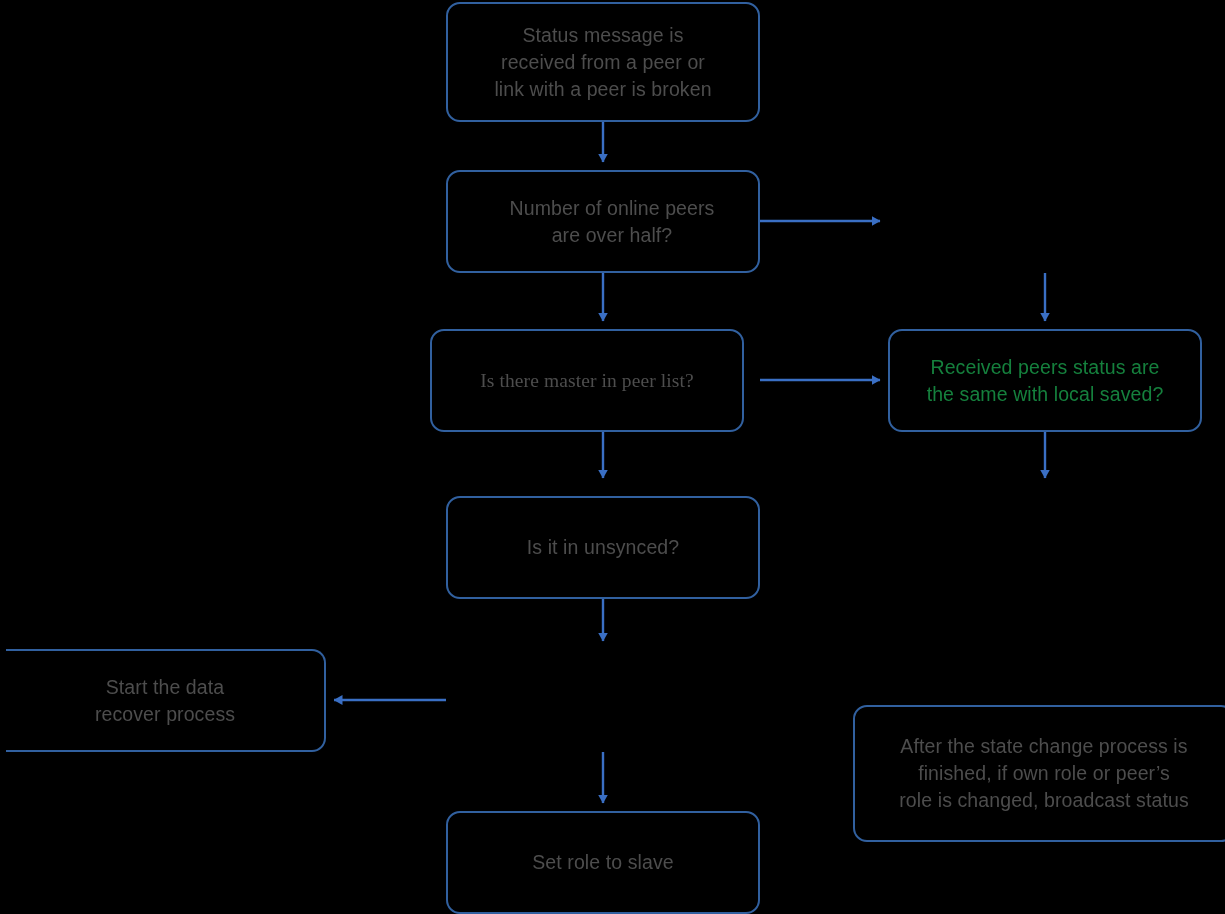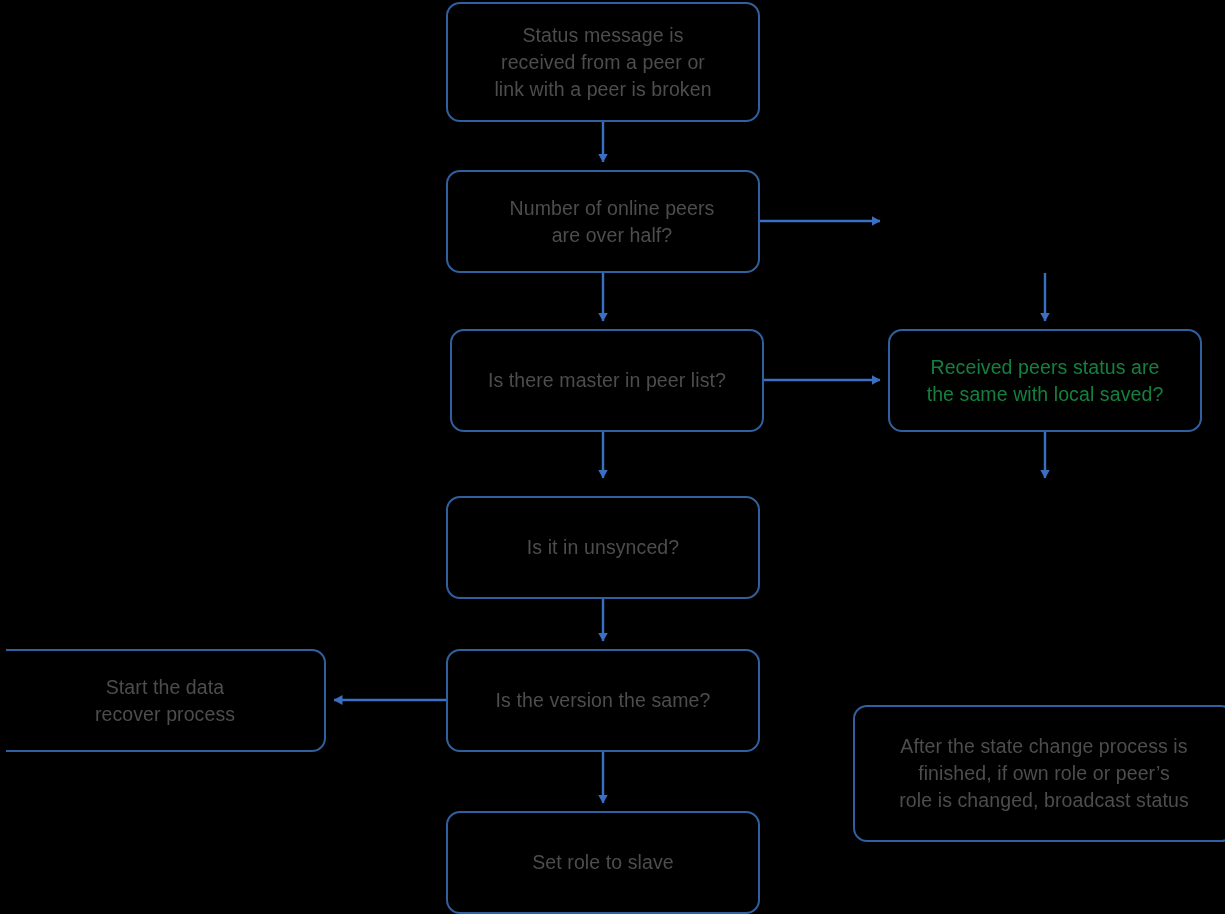--- a/index.html
+++ b/index.html
@@ -88,37 +88,34 @@
     </svg>
 <div class="node" style="left: 436px; top: 2px; width: 314px; height: 120px; border-color: rgb(49, 96, 159); color: rgb(77, 77, 77);">
       <span class="label">Status message is
 received from a peer or
 link with a peer is broken</span>
     </div>
     <div class="node" style="left: 436px; top: 170px; width: 314px; height: 103px; border-color: rgb(49, 96, 159); color: rgb(77, 77, 77); padding-left: 28px;">
       <span class="label">Number of online peers
 are over half?</span>
     </div>
-    <div class="node" style="left: 440px; top: 329px; width: 314px; height: 103px; border-color: rgb(49, 96, 159); color: rgb(77, 77, 77);">
+    <div class="node" style="left: 420px; top: 329px; width: 314px; height: 103px; border-color: rgb(49, 96, 159); color: rgb(77, 77, 77); font-family: Liberation Serif, serif;">
       <span class="label">Is there master in peer list?</span>
     </div>
     <div class="node" style="left: 878px; top: 329px; width: 314px; height: 103px; border-color: rgb(49, 96, 159); color: #15803d;">
       <span class="label">Received peers status are
 the same with local saved?</span>
     </div>
     <div class="node" style="left: 436px; top: 496px; width: 314px; height: 103px; border-color: rgb(49, 96, 159); color: rgb(77, 77, 77);">
       <span class="label">Is it in unsynced?</span>
     </div>
     <div class="node clip-left" style="left: -4px; top: 649px; width: 320px; height: 103px; border-color: rgb(49, 96, 159); color: rgb(77, 77, 77);">
       <span class="label">Start the data
 recover process</span>
     </div>
-    <div class="node" style="left: 436px; top: 649px; width: 314px; height: 103px; border-color: rgb(49, 96, 159); color: rgb(77, 77, 77);">
-      <span class="label">Is the version the same?</span>
-    </div>
     <div class="node" style="left: 843px; top: 705px; width: 382px; height: 137px; border-color: rgb(49, 96, 159); color: rgb(77, 77, 77);">
       <span class="label">After the state change process is
 finished, if own role or peer’s
 role is changed, broadcast status</span>
     </div>
     <div class="node" style="left: 436px; top: 811px; width: 314px; height: 103px; border-color: rgb(49, 96, 159); color: rgb(77, 77, 77);">
       <span class="label">Set role to slave</span>
     </div>
   </div>
 

